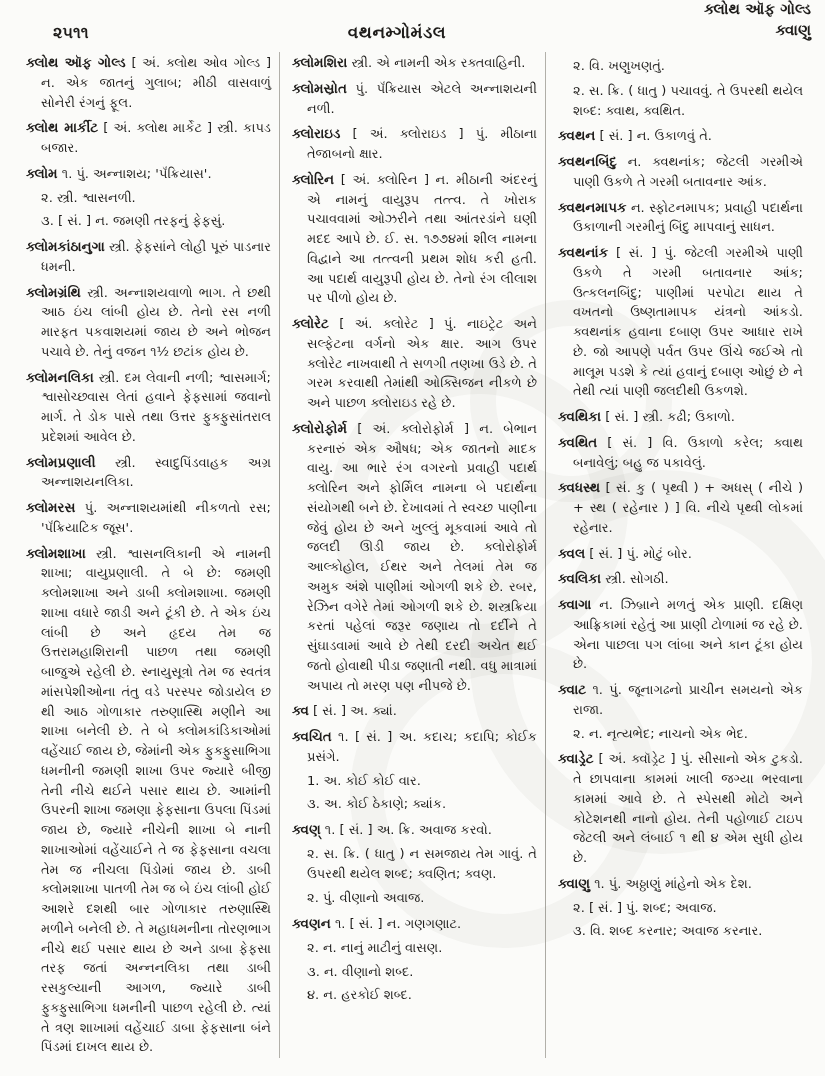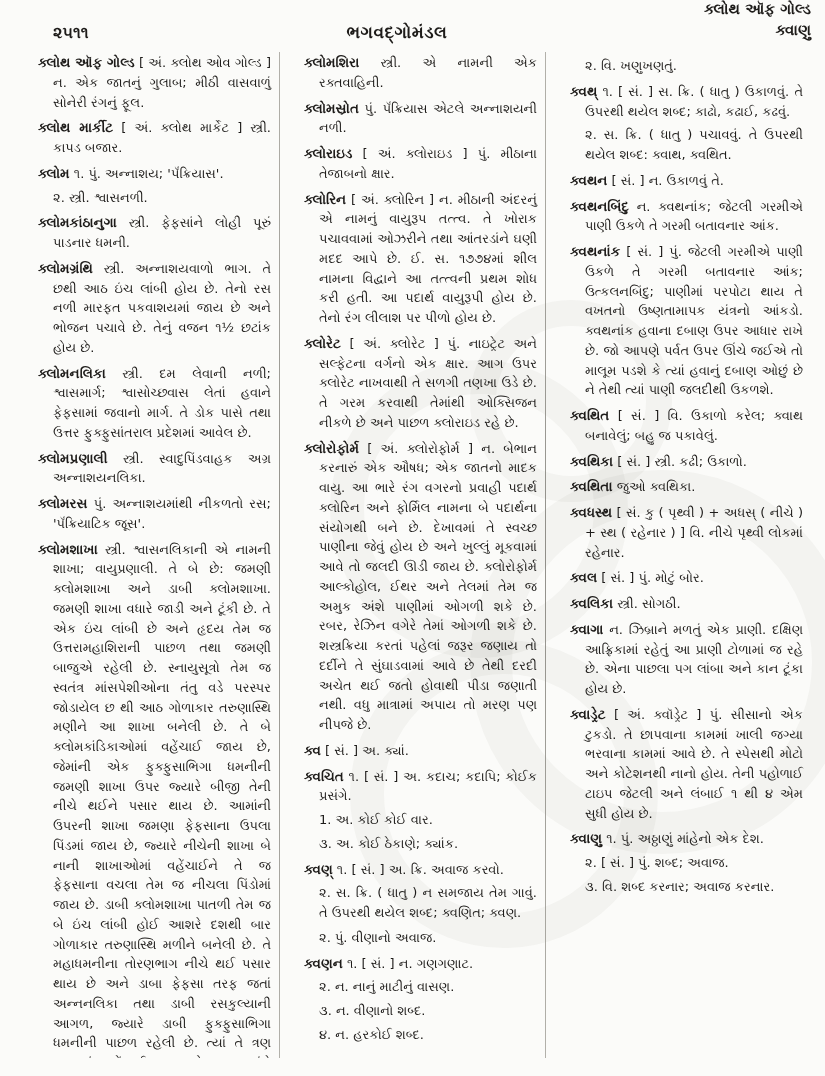--- a/index.html
+++ b/index.html
@@ -37,57 +37,58 @@
   .col{
     flex:1 1 0;
     padding:0 8px;
     overflow:hidden;
     font-size:13px;
     line-height:1.52;
     text-align:justify;
   }
   .divider{width:1px;background:linear-gradient(#9a9890,#6f6d66,#9a9890);opacity:.75;}
   .entry{margin:0 0 5px 0;}
-  .sense{margin:0 0 3px 16px;}
+  .sense{margin:0 0 3px 4px;}
   .sense.main{padding-left:15px;text-indent:-15px;}
   .sense.sub{padding-left:15px;text-indent:0;margin-top:4px;}
   .headword{font-weight:bold;font-size:13.5px;}
 </style>
 </head>
 <body>
 
 <div class="page">
 
   <div class="watermark">
     <div class="ring r1"></div>
     <div class="ring r2"></div>
     <div class="ring r3"></div>
     <div class="ring r4"></div>
   </div>
 
   <header>
     <div class="page-number">૨૫૧૧</div>
-    <div class="book-title">ભગવદ્ગોમંડલ</div>
+    <div class="book-title">વથનમ્ગોમંડલ</div>
     <div class="guide-words">
       <div>ક્લોથ ઑફ ગોલ્ડ</div>
       <div>ક્વાણુ</div>
     </div>
   </header>
 
   <main class="columns">
     <section class="col">
         <div class="entry">
           <p class="sense main"><b class="headword">ક્લોથ ઑફ ગોલ્ડ</b> [ અં. ક્લોથ ઓવ ગોલ્ડ ] ન. એક જાતનું ગુલાબ; મીઠી વાસવાળું સોનેરી રંગનું ફૂલ.</p>
         </div>
         <div class="entry">
           <p class="sense main"><b class="headword">ક્લોથ માર્કીટ</b> [ અં. ક્લોથ માર્કેટ ] સ્ત્રી. કાપડ બજાર.</p>
         </div>
         <div class="entry">
           <p class="sense main"><b class="headword">ક્લોમ</b> ૧. પું. અન્નાશય; 'પૅંક્રિયાસ'.</p>
           <p class="sense sub">૨. સ્ત્રી. શ્વાસનળી.</p>
+          <p class="sense sub">૩. [ સં. ] ન. જમણી તરફનું ફેફસું.</p>
         </div>
         <div class="entry">
           <p class="sense main"><b class="headword">ક્લોમકાંઠાનુગા</b> સ્ત્રી. ફેફસાંને લોહી પૂરું પાડનાર ધમની.</p>
         </div>
         <div class="entry">
           <p class="sense main"><b class="headword">ક્લોમગ્રંથિ</b> સ્ત્રી. અન્નાશયવાળો ભાગ. તે છથી આઠ ઇંચ લાંબી હોય છે. તેનો રસ નળી મારફત પકવાશયમાં જાય છે અને ભોજન પચાવે છે. તેનું વજન ૧½ છટાંક હોય છે.</p>
         </div>
         <div class="entry">
           <p class="sense main"><b class="headword">ક્લોમનલિકા</b> સ્ત્રી. દમ લેવાની નળી; શ્વાસમાર્ગ; શ્વાસોચ્છ્વાસ લેતાં હવાને ફેફસામાં જવાનો માર્ગ. તે ડોક પાસે તથા ઉત્તર ફુક્ફુસાંતરાલ પ્રદેશમાં આવેલ છે.</p>
         </div>
@@ -142,52 +143,55 @@
           <p class="sense sub">૩. ન. વીણાનો શબ્દ.</p>
           <p class="sense sub">૪. ન. હરકોઈ શબ્દ.</p>
         </div>
       </section>
     <div class="divider"></div>
     <section class="col">
         <div class="entry">
           <p class="sense sub">૨. વિ. ખણુખણતું.</p>
         </div>
         <div class="entry">
-          <p class="sense main"><b class="headword">ક્વથ્</b> ૧. [ સં. ] સ. ક્રિ. ( ધાતુ ) ઉકાળવું. તે ઉપરથી થયેલ શબ્દ; કાઢો, કઢાઈ, કઢવું.</p>
           <p class="sense sub">૨. સ. ક્રિ. ( ધાતુ ) પચાવવું. તે ઉપરથી થયેલ શબ્દ: ક્વાથ, ક્વથિત.</p>
         </div>
         <div class="entry">
           <p class="sense main"><b class="headword">ક્વથન</b> [ સં. ] ન. ઉકાળવું તે.</p>
         </div>
         <div class="entry">
           <p class="sense main"><b class="headword">ક્વથનબિંદુ</b> ન. ક્વથનાંક; જેટલી ગરમીએ પાણી ઉકળે તે ગરમી બતાવનાર આંક.</p>
         </div>
         <div class="entry">
+          <p class="sense main"><b class="headword">ક્વથનમાપક</b> ન. સ્ફોટનમાપક; પ્રવાહી પદાર્થના ઉકાળાની ગરમીનું બિંદુ માપવાનું સાધન.</p>
+        </div>
+        <div class="entry">
           <p class="sense main"><b class="headword">ક્વથનાંક</b> [ સં. ] પું. જેટલી ગરમીએ પાણી ઉકળે તે ગરમી બતાવનાર આંક; ઉત્કલનબિંદુ; પાણીમાં પરપોટા થાય તે વખતનો ઉષ્ણતામાપક યંત્રનો આંકડો. ક્વથનાંક હવાના દબાણ ઉપર આધાર રાખે છે. જો આપણે પર્વત ઉપર ઊંચે જઈએ તો માલૂમ પડશે કે ત્યાં હવાનું દબાણ ઓછું છે ને તેથી ત્યાં પાણી જલદીથી ઉકળશે.</p>
         </div>
         <div class="entry">
+          <p class="sense main"><b class="headword">ક્વથિકા</b> [ સં. ] સ્ત્રી. કઢી; ઉકાળો.</p>
+        </div>
+        <div class="entry">
           <p class="sense main"><b class="headword">ક્વથિત</b> [ સં. ] વિ. ઉકાળો કરેલ; ક્વાથ બનાવેલું; બહુ જ પકાવેલું.</p>
         </div>
         <div class="entry">
-          <p class="sense main"><b class="headword">ક્વથિકા</b> [ સં. ] સ્ત્રી. કઢી; ઉકાળો.</p>
-        </div>
-        <div class="entry">
-          <p class="sense main"><b class="headword">ક્વથિતા</b> જુઓ ક્વથિકા.</p>
-        </div>
-        <div class="entry">
           <p class="sense main"><b class="headword">ક્વધસ્થ</b> [ સં. કુ ( પૃથ્વી ) + અધસ્ ( નીચે ) + સ્થ ( રહેનાર ) ] વિ. નીચે પૃથ્વી લોકમાં રહેનાર.</p>
         </div>
         <div class="entry">
           <p class="sense main"><b class="headword">ક્વલ</b> [ સં. ] પું. મોટું બોર.</p>
         </div>
         <div class="entry">
           <p class="sense main"><b class="headword">ક્વલિકા</b> સ્ત્રી. સોગઠી.</p>
         </div>
         <div class="entry">
           <p class="sense main"><b class="headword">ક્વાગા</b> ન. ઝિબ્રાને મળતું એક પ્રાણી. દક્ષિણ આફ્રિકામાં રહેતું આ પ્રાણી ટોળામાં જ રહે છે. એના પાછલા પગ લાંબા અને કાન ટૂંકા હોય છે.</p>
+        </div>
+        <div class="entry">
+          <p class="sense main"><b class="headword">ક્વાટ</b> ૧. પું. જૂનાગઢનો પ્રાચીન સમયનો એક રાજા.</p>
+          <p class="sense sub">૨. ન. નૃત્યભેદ; નાચનો એક ભેદ.</p>
         </div>
         <div class="entry">
           <p class="sense main"><b class="headword">ક્વાડ્રેટ</b> [ અં. ક્વૉડ્રેટ ] પું. સીસાનો એક ટુકડો. તે છાપવાના કામમાં ખાલી જગ્યા ભરવાના કામમાં આવે છે. તે સ્પેસથી મોટો અને કોટેશનથી નાનો હોય. તેની પહોળાઈ ટાઇપ જેટલી અને લંબાઈ ૧ થી ૪ એમ સુધી હોય છે.</p>
         </div>
         <div class="entry">
           <p class="sense main"><b class="headword">ક્વાણુ</b> ૧. પું. અઠ્ઠાણું માંહેનો એક દેશ.</p>
           <p class="sense sub">૨. [ સં. ] પું. શબ્દ; અવાજ.</p>
           <p class="sense sub">૩. વિ. શબ્દ કરનાર; અવાજ કરનાર.</p>
         </div>
       </section>

